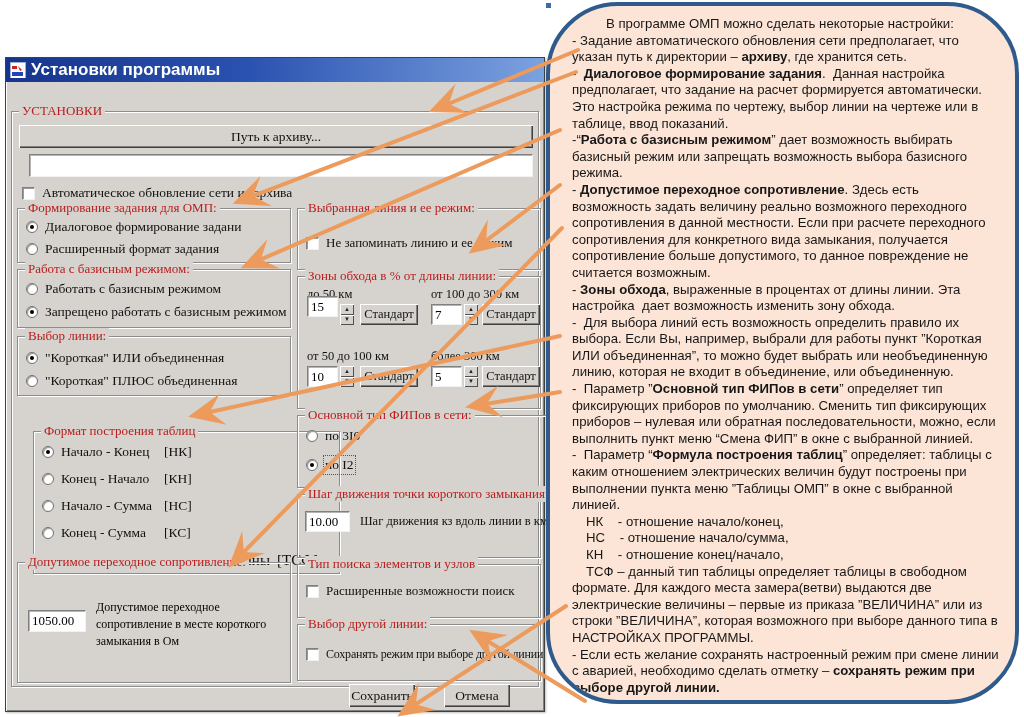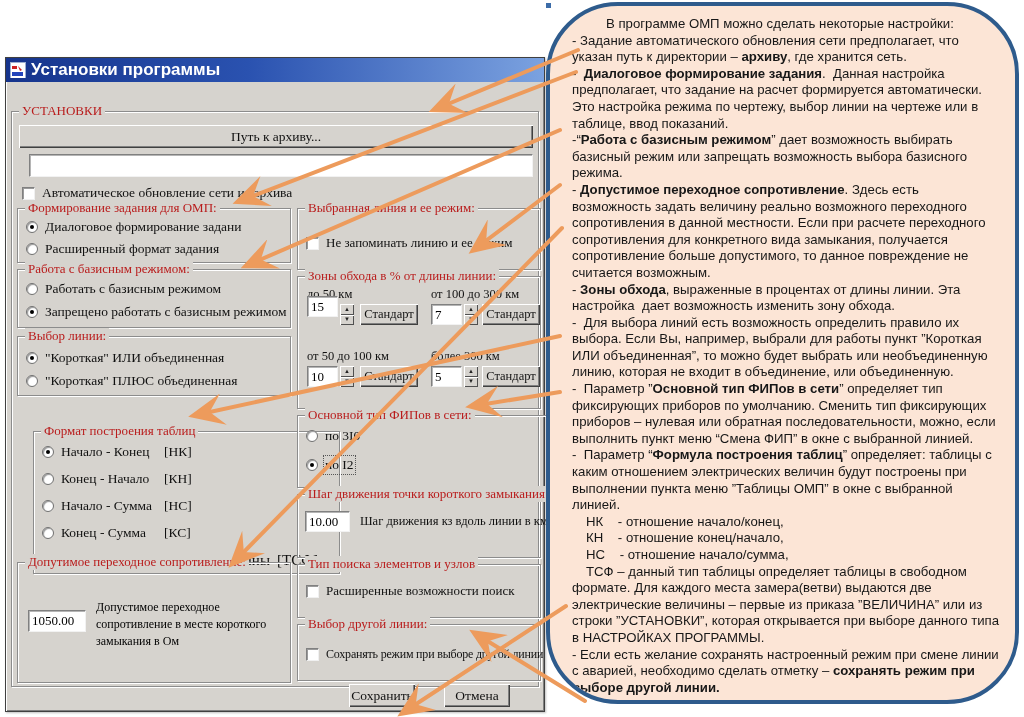--- a/index.html
+++ b/index.html
@@ -255,23 +255,23 @@
         <div class="ann-p ti-big"><span>В программе ОМП можно сделать некоторые настройки:</span></div>
         <div class="ann-p"><span>- Задание автоматического обновления сети предполагает, что указан путь к директории – </span><span class="b">архиву</span><span>, где хранится сеть.</span></div>
         <div class="ann-p"><span>-  </span><span class="b">Диалоговое формирование задания</span><span>.  Данная настройка предполагает, что задание на расчет формируется автоматически. Это настройка режима по чертежу, выбор линии на чертеже или в таблице, ввод показаний.</span></div>
         <div class="ann-p"><span>-“</span><span class="b">Работа с базисным режимом</span><span>” дает возможность выбирать базисный режим или запрещать возможность выбора базисного режима.</span></div>
         <div class="ann-p"><span>- </span><span class="b">Допустимое переходное сопротивление</span><span>. Здесь есть возможность задать величину реально возможного переходного сопротивления в данной местности. Если при расчете переходного сопротивления для конкретного вида замыкания, получается сопротивление больше допустимого, то данное повреждение не считается возможным.</span></div>
         <div class="ann-p"><span>- </span><span class="b">Зоны обхода</span><span>, выраженные в процентах от длины линии. Эта настройка  дает возможность изменить зону обхода.</span></div>
         <div class="ann-p"><span>-  Для выбора линий есть возможность определить правило их выбора. Если Вы, например, выбрали для работы пункт ”Короткая ИЛИ объединенная”, то можно будет выбрать или необъединенную линию, которая не входит в объединение, или объединенную.</span></div>
         <div class="ann-p"><span>-  Параметр ”</span><span class="b">Основной тип ФИПов в сети</span><span>” определяет тип фиксирующих приборов по умолчанию. Сменить тип фиксирующих приборов – нулевая или обратная последовательности, можно, если выполнить пункт меню “Смена ФИП” в окне с выбранной линией.</span></div>
         <div class="ann-p"><span>-  Параметр “</span><span class="b">Формула построения таблиц</span><span>” определяет: таблицы с каким отношением электрических величин будут построены при выполнении пункта меню ”Таблицы ОМП” в окне с выбранной линией.</span></div>
         <div class="ann-p ti"><span>НК    - отношение начало/конец,</span></div>
+        <div class="ann-p ti"><span>НС    - отношение начало/сумма,</span></div>
         <div class="ann-p ti"><span>КН    - отношение конец/начало,</span></div>
-        <div class="ann-p ti"><span>НС    - отношение начало/сумма,</span></div>
-        <div class="ann-p ti"><span>ТСФ – данный тип таблицы определяет таблицы в свободном формате. Для каждого места замера(ветви) выдаются две электрические величины – первые из приказа ”ВЕЛИЧИНА” или из строки ”УСТАНОВКИ”, которая открывается при выборе данного типа в НАСТРОЙКАХ ПРОГРАММЫ.</span></div>
+        <div class="ann-p ti"><span>ТСФ – данный тип таблицы определяет таблицы в свободном формате. Для каждого места замера(ветви) выдаются две электрические величины – первые из приказа ”ВЕЛИЧИНА” или из строки ”ВЕЛИЧИНА”, которая возможного при выборе данного типа в НАСТРОЙКАХ ПРОГРАММЫ.</span></div>
         <div class="ann-p"><span>- Если есть желание сохранять настроенный режим при смене линии с аварией, необходимо сделать отметку – </span><span class="b">сохранять режим при выборе другой линии.</span></div>
       </div>
   </div>
 
   <div class="dot"></div>
 
   <svg class="arrows" width="1024" height="717" viewBox="0 0 1024 717">
     <defs>
       <marker id="ah" markerWidth="9" markerHeight="8" refX="7" refY="4" orient="auto">
         <path d="M9,4 L0,0 L3.5,4 L0,8 Z" fill="#ed9b5c"></path>

